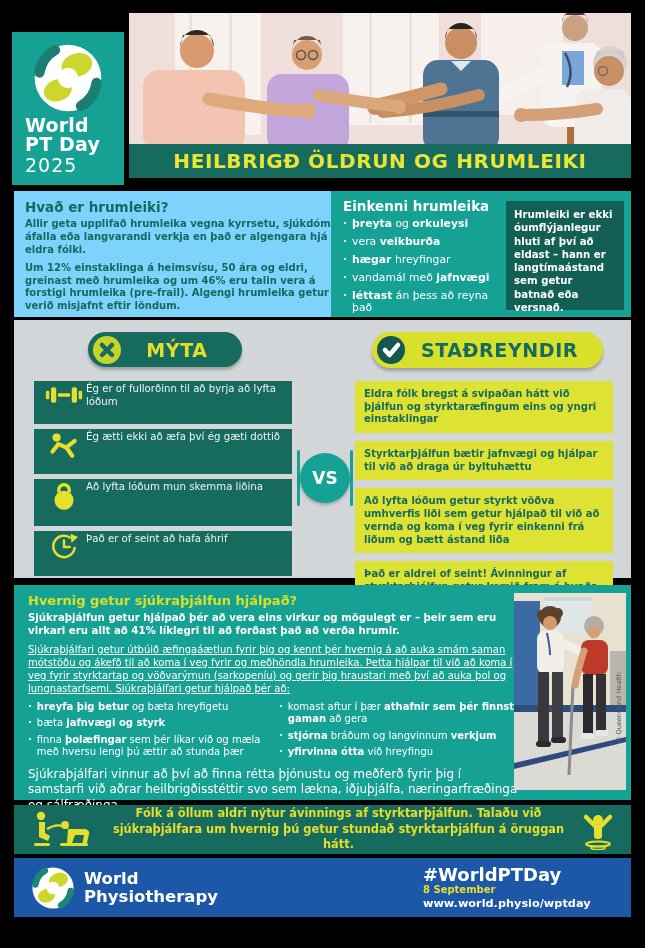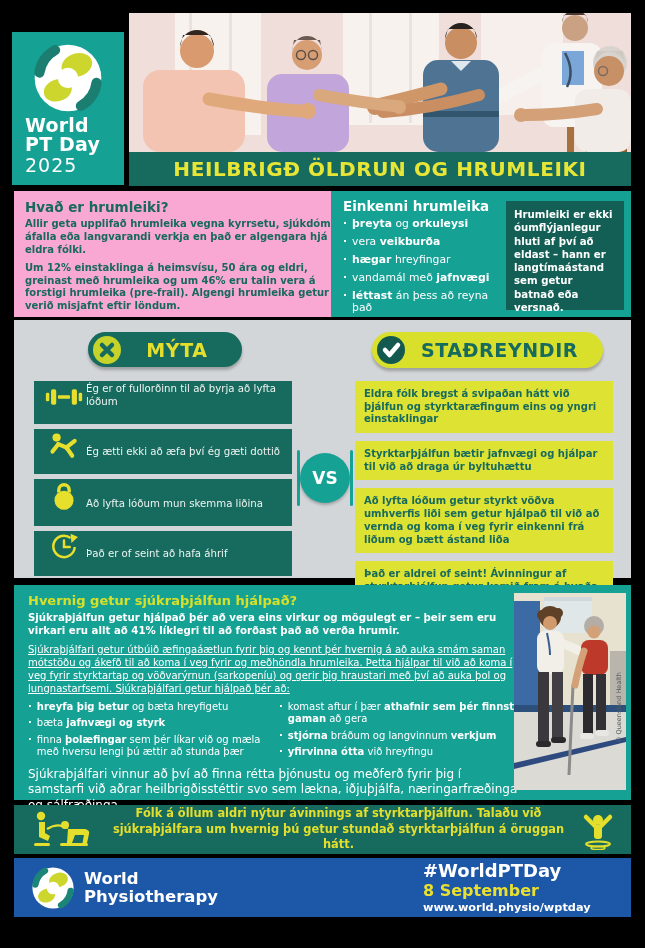--- a/index.html
+++ b/index.html
@@ -12,26 +12,26 @@
 
   
   .logo-block{left:12px;top:32px;width:112px;height:153px;background:#16a195;
     display:flex;flex-direction:column;align-items:center;}
   .logo-emblem{width:68px;height:68px;margin-top:12px;}
   .logo-text{align-self:flex-start;padding-left:13px;margin-top:4px;color:#fff;}
   .logo-text .l1,.logo-text .l2{font-size:19px;font-weight:800;line-height:1.02;letter-spacing:.2px;}
   .logo-text .l3{font-size:19px;font-weight:400;line-height:1.12;letter-spacing:1px;}
 
   .hero-photo{left:129px;top:13px;width:502px;height:139px;overflow:hidden;}
-  .title-band{left:129px;top:152px;width:502px;height:34px;background:#176a5e;
+  .title-band{left:129px;top:144px;width:502px;height:34px;background:#176a5e;
     display:flex;align-items:center;justify-content:center;}
   .title-band span{color:#e7e636;font-size:20px;font-weight:800;letter-spacing:.6px;}
 
   
-  .what-box{left:14px;top:191px;width:348px;height:126px;background:#f9a8d4;color:#17685e;
+  .what-box{left:14px;top:191px;width:348px;height:126px;background:#7dd3fc;color:#17685e;
     padding:8px 11px;box-sizing:border-box;overflow:hidden;}
   .what-box h2{margin:0 0 3px 0;font-size:13.5px;font-weight:800;}
   .what-box p{margin:0 0 5px 0;font-size:10px;font-weight:700;line-height:1.29;}
 
   .symptoms-panel{left:331px;top:191px;width:300px;height:126px;background:#16a195;color:#fff;
     box-sizing:border-box;padding:7px 0 0 12px;}
   .symptoms-panel h2{margin:0 0 4px 0;font-size:13.5px;font-weight:800;}
   .sym-li{display:flex;font-size:10.8px;margin-bottom:5.5px;line-height:1.15;width:168px;}
   .sym-li .dot{font-weight:800;margin-right:5px;}
   .sym-text .b{font-weight:800;}
@@ -43,21 +43,21 @@
   .pill{position:absolute;display:flex;align-items:center;border-radius:20px;
     box-shadow:0 3px 3px rgba(0,0,0,.25);}
   .pill .circ{width:30px;height:30px;margin-left:4px;flex:none;}
   .pill .lbl{flex:1;text-align:center;font-weight:800;font-size:19px;letter-spacing:.6px;padding-right:10px;}
   .pill-myth{left:74px;top:12px;width:154px;height:35px;background:#176a5e;}
   .pill-myth .lbl{color:#e4df2d;}
   .pill-fact{left:358px;top:12px;width:231px;height:36px;background:#d8e02b;}
   .pill-fact .lbl{color:#176a5e;}
 
   .myth-list{position:absolute;left:20px;top:61px;width:258px;display:flex;flex-direction:column;gap:5px;}
-  .myth-row{background:#176a5e;min-height:41px;display:flex;align-items:flex-end;padding:2px 6px 15px 8px;box-sizing:border-box;}
+  .myth-row{background:#176a5e;min-height:41px;display:flex;align-items:flex-start;padding:2px 6px 15px 8px;box-sizing:border-box;}
   .myth-icon{width:44px;flex:none;display:flex;justify-content:center;}
   .myth-text{color:#eef4f1;font-size:10.2px;line-height:1.25;font-weight:500;padding-right:2px;}
 
   .fact-list{position:absolute;left:341px;top:61px;width:258px;display:flex;flex-direction:column;gap:8px;align-items:flex-end;}
   .fact-row{background:#dde233;color:#176a5e;font-size:10px;font-weight:600;line-height:1.27;
     padding:7px 9px;box-sizing:border-box;}
 
   .vs-wrap{position:absolute;left:283px;top:58px;width:80px;height:200px;
     display:flex;flex-direction:row;align-items:center;}
   .vs-line{width:3px;height:56px;background:#16a195;border-radius:2px;}
@@ -87,21 +87,21 @@
   .cta-text{flex:1;text-align:center;color:#e4df2d;font-size:11.4px;font-weight:800;line-height:1.35;padding:0 8px;}
 
   
   .footer{left:14px;top:858px;width:617px;height:59px;background:#1d57a8;color:#fff;
     display:flex;align-items:center;box-sizing:border-box;padding:0 22px 0 18px;}
   .footer-left{display:flex;align-items:center;gap:10px;}
   .footer-emblem{width:42px;height:42px;}
   .footer-org{font-size:16.5px;font-weight:800;line-height:1.05;}
   .footer-right{margin-left:auto;width:186px;}
   .f-hash{font-size:18px;font-weight:800;line-height:1.1;}
-  .f-date{font-size:16px;font-weight:800;color:#e8df2f;line-height:1.25;}
+  .f-date{font-size:10px;font-weight:800;color:#e8df2f;line-height:1.25;}
   .f-url{font-size:11.3px;font-weight:600;line-height:1.2;}
 </style>
 </head>
 <body>
 
 <div class="abs logo-block">
   <svg class="logo-emblem" viewBox="0 0 100 100">
     <circle cx="50" cy="50" r="49" fill="#ffffff"></circle>
     <ellipse cx="63" cy="31" rx="23" ry="17" fill="#cdd62c" transform="rotate(-18 63 31)"></ellipse>
     <ellipse cx="35" cy="68" rx="21" ry="16" fill="#cdd62c" transform="rotate(-18 35 68)"></ellipse>

